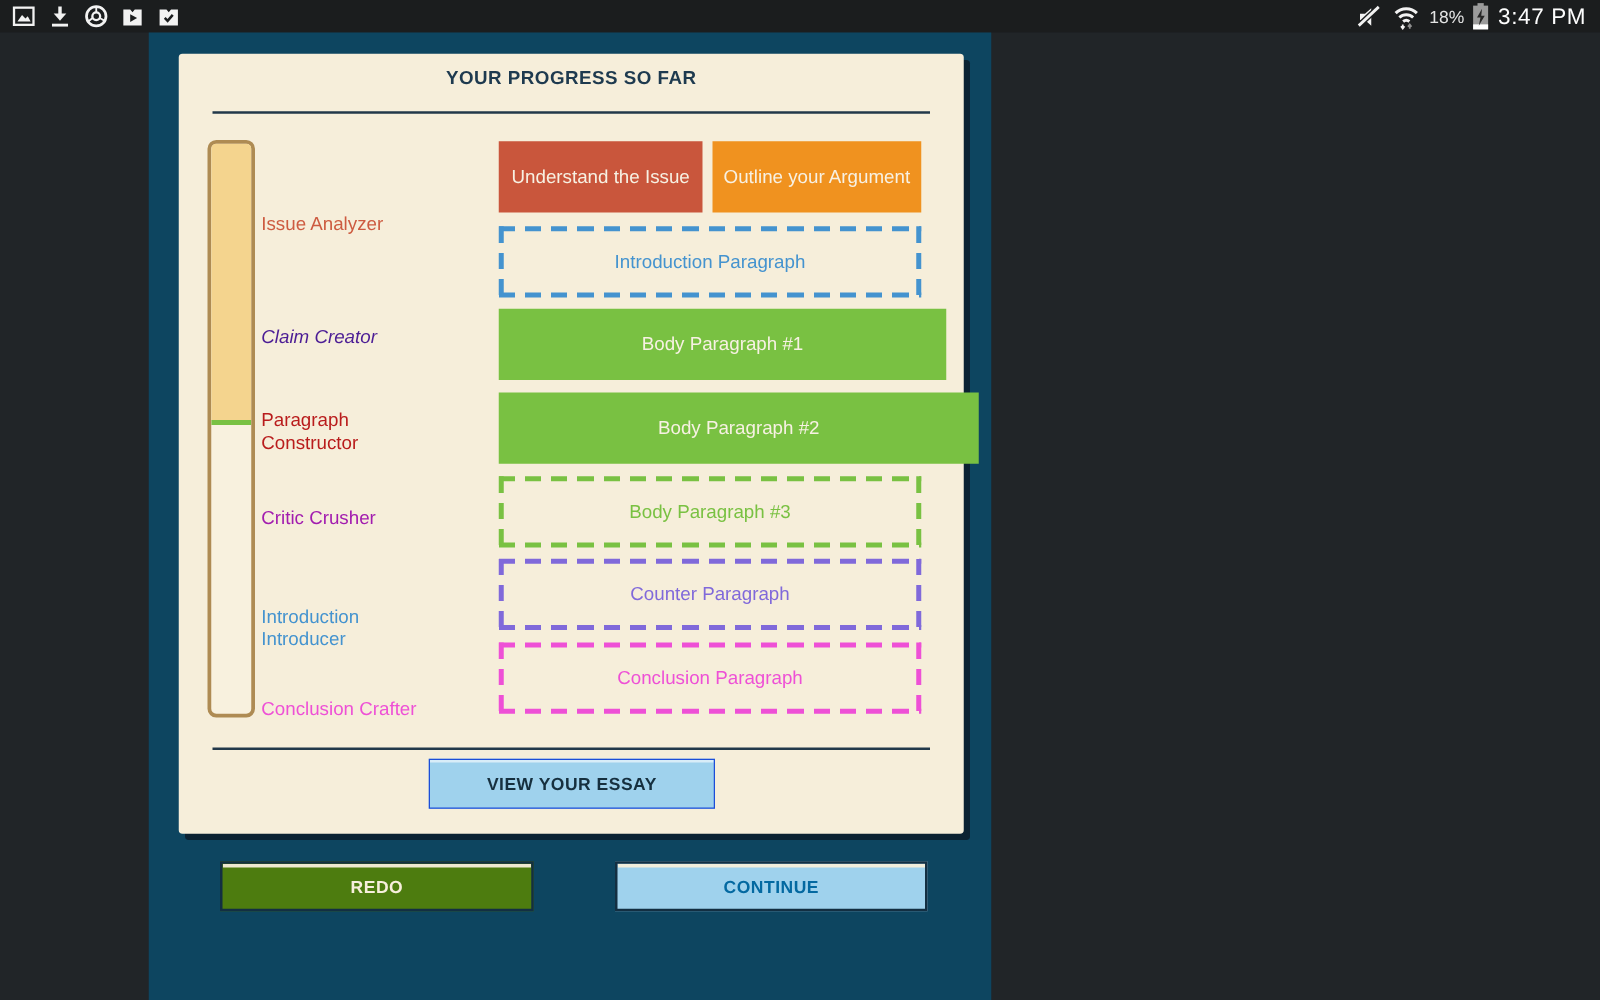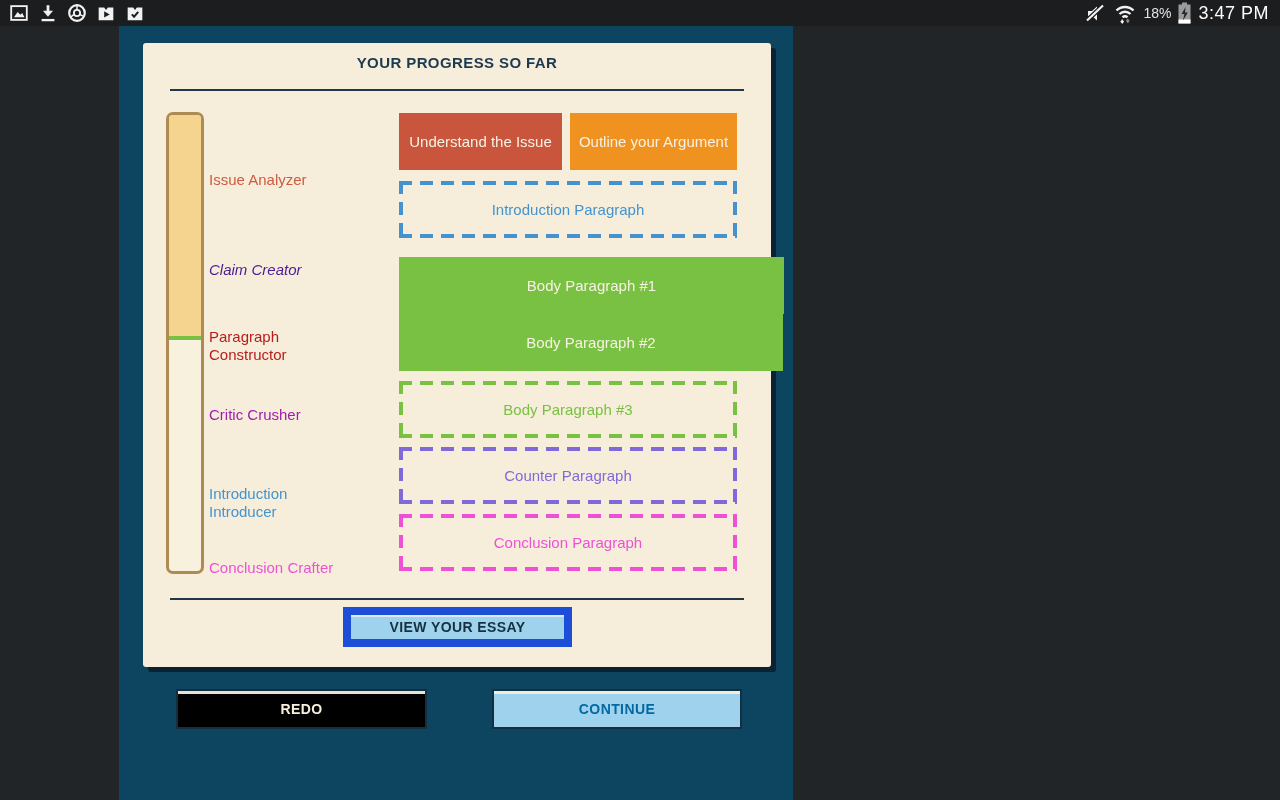--- a/index.html
+++ b/index.html
@@ -43,23 +43,23 @@
 
   
   .block { position:absolute; display:flex; align-items:center; justify-content:center;
            font-size:15px; height:57px; text-align:center; }
   .block.solid { color:#f7f1e3; }
 
   
   .btn { position:absolute; display:flex; align-items:center; justify-content:center;
          font-weight:bold; font-size:14px; letter-spacing:0.4px; cursor:pointer; }
   #view-essay { left:200px; top:564px; width:229px; height:40px; background:#9fd2ed;
-                border:8px solid #1d4ed8; color:#16303f;
+                border:1px solid #1d4ed8; color:#16303f;
                 box-shadow:inset 0 2px 0 rgba(255,255,255,0.6); }
-  #redo { left:57px; top:663px; width:251px; height:40px; background:#000000;
+  #redo { left:57px; top:663px; width:251px; height:40px; background:#4d7c0f;
           border:2px solid #132f42; color:#f7efdc;
           box-shadow:inset 0 3px 0 rgba(246,238,218,0.95); }
   #continue { left:373px; top:663px; width:250px; height:40px; background:#9fd2ed;
               border:2px solid #132f42; color:#0369a1;
               box-shadow:inset 0 3px 0 rgba(246,238,218,0.95); }
 </style>
 </head>
 <body>
 
 <div id="screen">
@@ -127,21 +127,21 @@
       <div class="stage-label nowrap" style="top: 128px; color: rgb(205, 91, 64);">Issue Analyzer</div>
       <div class="stage-label nowrap" style="top: 218px; color: #4c1d95; font-style: italic;">Claim Creator</div>
       <div class="stage-label wrap" style="top: 285px; color: #b91c1c;">Paragraph Constructor</div>
       <div class="stage-label nowrap" style="top: 363px; color: #a21caf;">Critic Crusher</div>
       <div class="stage-label wrap" style="top: 442px; color: rgb(68, 147, 207);">Introduction Introducer</div>
       <div class="stage-label nowrap" style="top: 516px; color: rgb(238, 80, 214);">Conclusion Crafter</div>
 
       <div class="block solid" style="left: 427px; top: 70px; width: 167px; background: rgb(240, 146, 31);">Outline your Argument</div>
       <div class="block solid" style="left: 256px; top: 70px; width: 163px; background: rgb(201, 86, 60);">Understand the Issue</div>
       <div class="block" style="left: 256px; top: 138px; width: 338px; color: rgb(68, 147, 207); background-image: repeating-linear-gradient(90deg, rgb(68, 147, 207) 0px, rgb(68, 147, 207) 13px, transparent 13px, transparent 21px), repeating-linear-gradient(90deg, rgb(68, 147, 207) 0px, rgb(68, 147, 207) 13px, transparent 13px, transparent 21px), repeating-linear-gradient(rgb(68, 147, 207) 0px, rgb(68, 147, 207) 13px, transparent 13px, transparent 21px), repeating-linear-gradient(rgb(68, 147, 207) 0px, rgb(68, 147, 207) 13px, transparent 13px, transparent 21px); background-size: 100% 4px, 100% 4px, 4px 100%, 4px 100%; background-position: 0px 0px, 0px 100%, 0px 0px, 100% 0px; background-repeat: no-repeat, no-repeat, no-repeat, no-repeat;">Introduction Paragraph</div>
-      <div class="block solid" style="left: 256px; top: 204px; width: 385px; background: rgb(121, 193, 66); margin-top: 10px;">Body Paragraph #1</div>
+      <div class="block solid" style="left: 256px; top: 204px; width: 358px; background: rgb(121, 193, 66);">Body Paragraph #1</div>
       <div class="block solid" style="left: 256px; top: 271px; width: 384px; background: rgb(121, 193, 66);">Body Paragraph #2</div>
       <div class="block" style="left: 256px; top: 338px; width: 338px; color: rgb(121, 193, 66); background-image: repeating-linear-gradient(90deg, rgb(121, 193, 66) 0px, rgb(121, 193, 66) 13px, transparent 13px, transparent 21px), repeating-linear-gradient(90deg, rgb(121, 193, 66) 0px, rgb(121, 193, 66) 13px, transparent 13px, transparent 21px), repeating-linear-gradient(rgb(121, 193, 66) 0px, rgb(121, 193, 66) 13px, transparent 13px, transparent 21px), repeating-linear-gradient(rgb(121, 193, 66) 0px, rgb(121, 193, 66) 13px, transparent 13px, transparent 21px); background-size: 100% 4px, 100% 4px, 4px 100%, 4px 100%; background-position: 0px 0px, 0px 100%, 0px 0px, 100% 0px; background-repeat: no-repeat, no-repeat, no-repeat, no-repeat;">Body Paragraph #3</div>
       <div class="block" style="left: 256px; top: 404px; width: 338px; color: rgb(128, 105, 218); background-image: repeating-linear-gradient(90deg, rgb(128, 105, 218) 0px, rgb(128, 105, 218) 13px, transparent 13px, transparent 21px), repeating-linear-gradient(90deg, rgb(128, 105, 218) 0px, rgb(128, 105, 218) 13px, transparent 13px, transparent 21px), repeating-linear-gradient(rgb(128, 105, 218) 0px, rgb(128, 105, 218) 13px, transparent 13px, transparent 21px), repeating-linear-gradient(rgb(128, 105, 218) 0px, rgb(128, 105, 218) 13px, transparent 13px, transparent 21px); background-size: 100% 4px, 100% 4px, 4px 100%, 4px 100%; background-position: 0px 0px, 0px 100%, 0px 0px, 100% 0px; background-repeat: no-repeat, no-repeat, no-repeat, no-repeat;">Counter Paragraph</div>
       <div class="block" style="left: 256px; top: 471px; width: 338px; color: rgb(238, 80, 214); background-image: repeating-linear-gradient(90deg, rgb(238, 80, 214) 0px, rgb(238, 80, 214) 13px, transparent 13px, transparent 21px), repeating-linear-gradient(90deg, rgb(238, 80, 214) 0px, rgb(238, 80, 214) 13px, transparent 13px, transparent 21px), repeating-linear-gradient(rgb(238, 80, 214) 0px, rgb(238, 80, 214) 13px, transparent 13px, transparent 21px), repeating-linear-gradient(rgb(238, 80, 214) 0px, rgb(238, 80, 214) 13px, transparent 13px, transparent 21px); background-size: 100% 4px, 100% 4px, 4px 100%, 4px 100%; background-position: 0px 0px, 0px 100%, 0px 0px, 100% 0px; background-repeat: no-repeat, no-repeat, no-repeat, no-repeat;">Conclusion Paragraph</div>
 
       <div class="hr" id="hr2"></div>
       <div class="btn" id="view-essay">VIEW YOUR ESSAY</div>
     </div>
 
     <div class="btn" id="redo">REDO</div>

